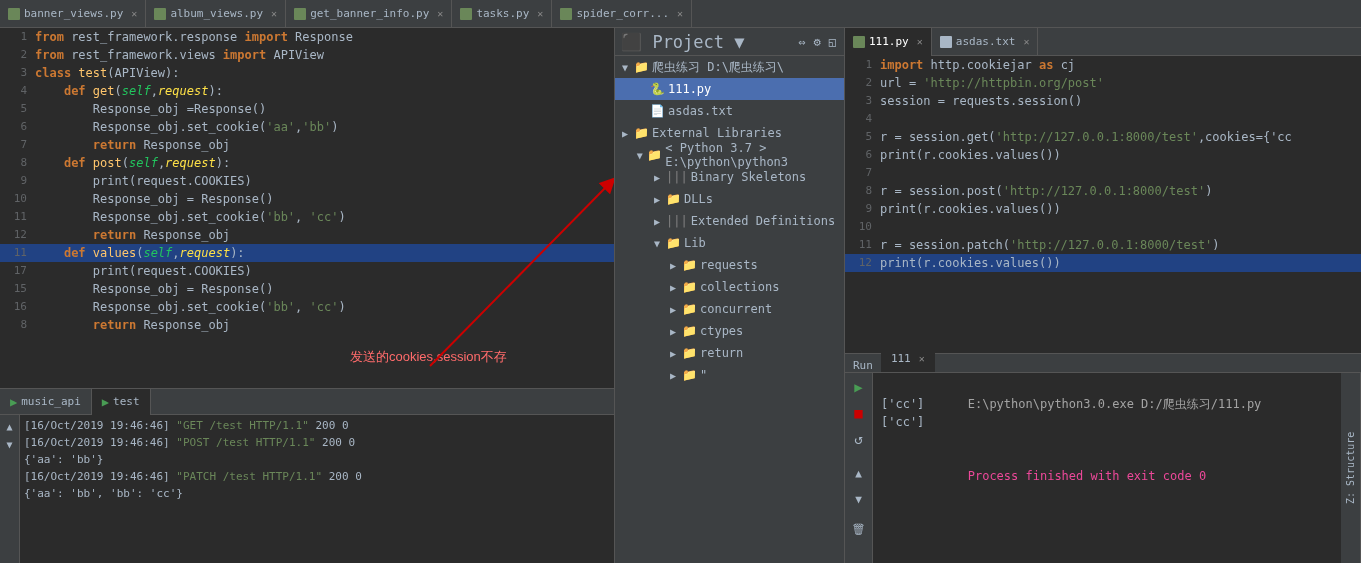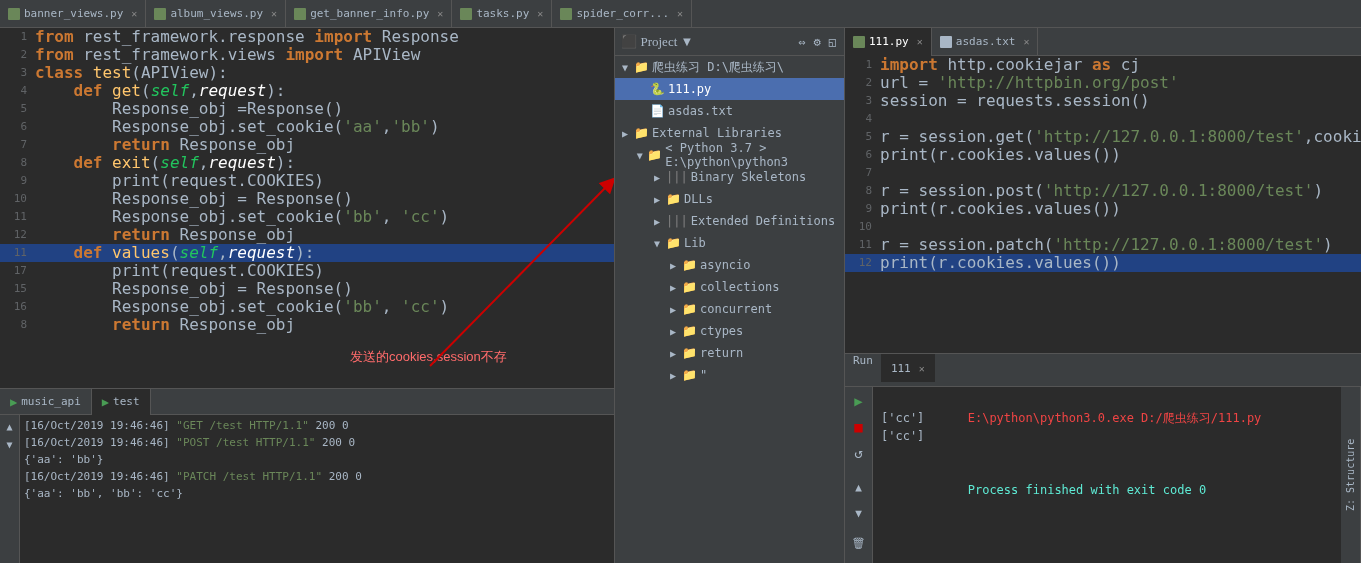--- a/index.html
+++ b/index.html
@@ -91,30 +91,30 @@
       padding-right: 8px;
       color: #606366;
       flex-shrink: 0;
       font-size: 11px;
       user-select: none;
     }
     .line-content {
       flex: 1;
       white-space: pre;
       color: #a9b7c6;
-      font-size: 16px;
+      font-size: 12px;
     }
 
     
     .kw { color: #cc7832; font-weight: bold; }
     .cls { color: #ffc66d; }
     .fn { color: #ffc66d; }
     .str { color: #6a8759; }
     .self-kw { color: #22c55e; font-style: italic; }
-    .param { color: #ffffff; font-style: italic; margin-top: 30px; }
+    .param { color: #fde047; font-style: italic; margin-top: 30px; }
     .highlight-line { background: #214283; }
 
     
     .bottom-panel {
       height: 175px;
       display: flex;
       flex-direction: column;
       border-top: 1px solid #555;
       flex-shrink: 0;
     }
@@ -298,22 +298,22 @@
       border-top: 1px solid #555;
       background: #2b2b2b;
       flex-shrink: 0;
       display: flex;
       flex-direction: column;
     }
 
     .run-tabs {
       display: flex;
       background: #3c3f41;
-      height: 33px;
-      align-items: flex-start;
+      height: 19px;
+      align-items: flex-end;
       border-bottom: 1px solid #555;
       flex-shrink: 0;
     }
     .run-tab {
       padding: 0 10px;
       height: 28px;
       display: flex;
       align-items: center;
       font-size: 11px;
       color: #a9b7c6;
@@ -363,22 +363,22 @@
       overflow: hidden;
       font-family: 'Consolas', monospace;
       font-size: 12px;
     }
     .output-line {
       height: 18px;
       line-height: 18px;
       color: #a9b7c6;
       white-space: pre;
     }
-    .output-path { color: #ef4444; }
-    .output-success { color: #5eead4; }
+    .output-path { color: #a3a3a3; }
+    .output-success { color: #ec4899; }
 
     
     .vertical-label {
       writing-mode: vertical-rl;
       text-orientation: mixed;
       transform: rotate(180deg);
       font-size: 10px;
       color: #a9b7c6;
       background: #3c3f41;
       width: 20px;
@@ -459,21 +459,21 @@
       <div class="code-line">
         <span class="line-num">6</span>
         <span class="line-content">        Response_obj.set_cookie(<span class="str">'aa'</span>,<span class="str">'bb'</span>)</span>
       </div>
       <div class="code-line">
         <span class="line-num">7</span>
         <span class="line-content">        <span class="kw">return</span> Response_obj</span>
       </div>
       <div class="code-line">
         <span class="line-num">8</span>
-        <span class="line-content">    <span class="kw">def</span> <span class="fn">exit</span>(<span class="self-kw">self</span>,<span class="param">request</span>):</span>
+        <span class="line-content">    <span class="kw">def</span> <span class="fn">post</span>(<span class="self-kw">self</span>,<span class="param">request</span>):</span>
       </div>
       <div class="code-line">
         <span class="line-num">9</span>
         <span class="line-content">        print(request.COOKIES)</span>
       </div>
       <div class="code-line">
         <span class="line-num">10</span>
         <span class="line-content">        Response_obj = Response()</span>
       </div>
       <div class="code-line">
@@ -549,21 +549,21 @@
           <div class="console-line">
             <span class="console-text">{'aa': 'bb', 'bb': 'cc'}</span>
           </div>
         </div>
       </div>
     </div>
   </div>
 
   <div class="middle-panel">
     <div class="project-toolbar">
-      <span style="color:#a9b7c6;font-size:13px;font-family:Liberation Serif, serif;">⬛ Project ▼</span>
+      <span style="color:#a9b7c6;font-size:17px;">⬛ Project ▼</span>
       <div style="flex:1"></div>
       <span class="toolbar-btn">⇔</span>
       <span class="toolbar-btn">⚙</span>
       <span class="toolbar-btn">◱</span>
     </div>
 
     <div class="file-tree">
 
       <div class="tree-item" style="padding-left:4px;">
         <span class="tree-arrow">▼</span>
@@ -615,21 +615,21 @@
 
       <div class="tree-item" style="padding-left:36px;">
         <span class="tree-arrow">▼</span>
         <span class="folder-icon">📁</span>
         <span>Lib</span>
       </div>
 
       <div class="tree-item" style="padding-left:52px;">
         <span class="tree-arrow">▶</span>
         <span class="folder-icon">📁</span>
-        <span>asyncio</span>
+        <span>requests</span>
       </div>
 
       <div class="tree-item" style="padding-left:52px;">
         <span class="tree-arrow">▶</span>
         <span class="folder-icon">📁</span>
         <span>collections</span>
       </div>
 
       <div class="tree-item" style="padding-left:52px;">
         <span class="tree-arrow">▶</span>

